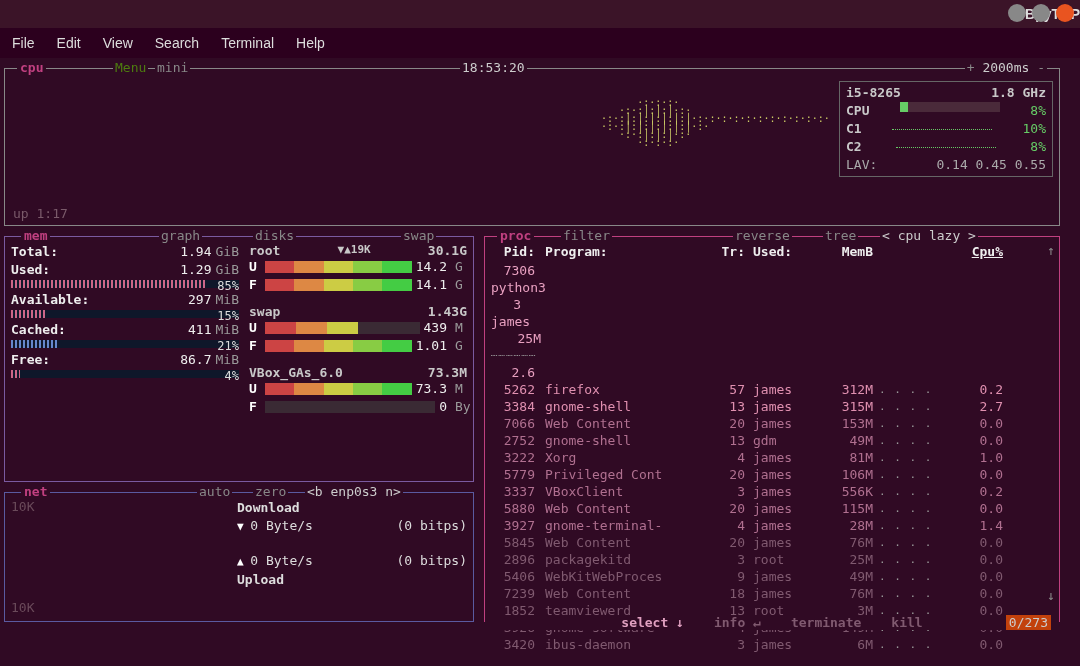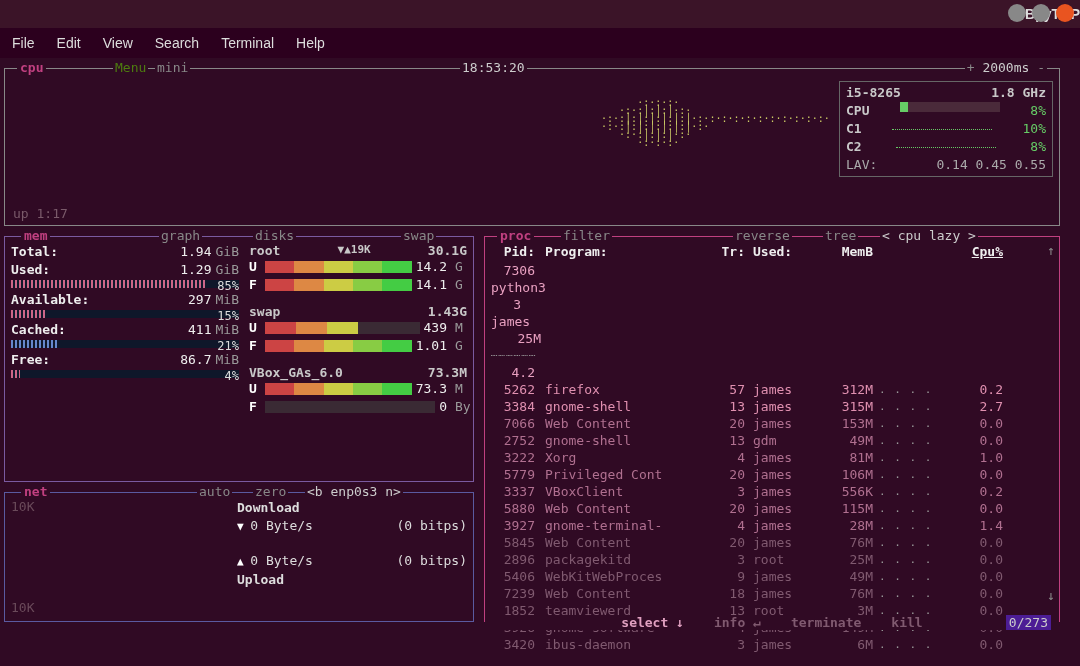--- a/index.html
+++ b/index.html
@@ -167,21 +167,21 @@
   .col-cpu { width:44px; text-align:right;}
   .scroll-arrows { position:absolute; right:4px; top:6px; bottom:18px; display:flex; flex-direction:column; justify-content:space-between; color:#888;}
   .proc-footer {
     position:absolute; bottom:-9px; left:0; right:0;
     display:flex; justify-content:center; gap:24px;
     background:#300a24;
   }
   .proc-footer span { padding:0 3px; font-weight:bold;}
   .proc-footer .select { color:#e0a0c0;}
   .proc-footer .dim-action { color:#805a70;}
-  .proc-count { position:absolute; bottom:-9px; right:8px; background:#4c1d95; padding:0 3px; color:#ccc;}
+  .proc-count { position:absolute; bottom:-9px; right:8px; background:#c2410c; padding:0 3px; color:#ccc;}
 </style>
 </head>
 <body>
 
 <div class="titlebar">
   <span class="title">BpyTOP</span>
   <div class="window-controls">
     <span class="wbtn min"></span>
     <span class="wbtn max"></span>
     <span class="wbtn close"></span>
@@ -417,21 +417,21 @@
         <span class="col-cpu cpu">Cpu%</span>
       </div>
       <div id="proc-rows">
           <div class="proc-row lead">
             <span class="col-pid">7306</span>
             <span class="col-prog">python3</span>
             <span class="col-tr">3</span>
             <span class="col-user">james</span>
             <span class="col-mem">25M</span>
             <span class="col-dots">┈┈┈┈┈┈</span>
-            <span class="col-cpu">4.2</span>
+            <span class="col-cpu">2.6</span>
           </div>
           <div class="proc-row active">
             <span class="col-pid">5262</span>
             <span class="col-prog">firefox</span>
             <span class="col-tr">57</span>
             <span class="col-user">james</span>
             <span class="col-mem">312M</span>
             <span class="col-dots">. . . .</span>
             <span class="col-cpu">0.2</span>
           </div>

